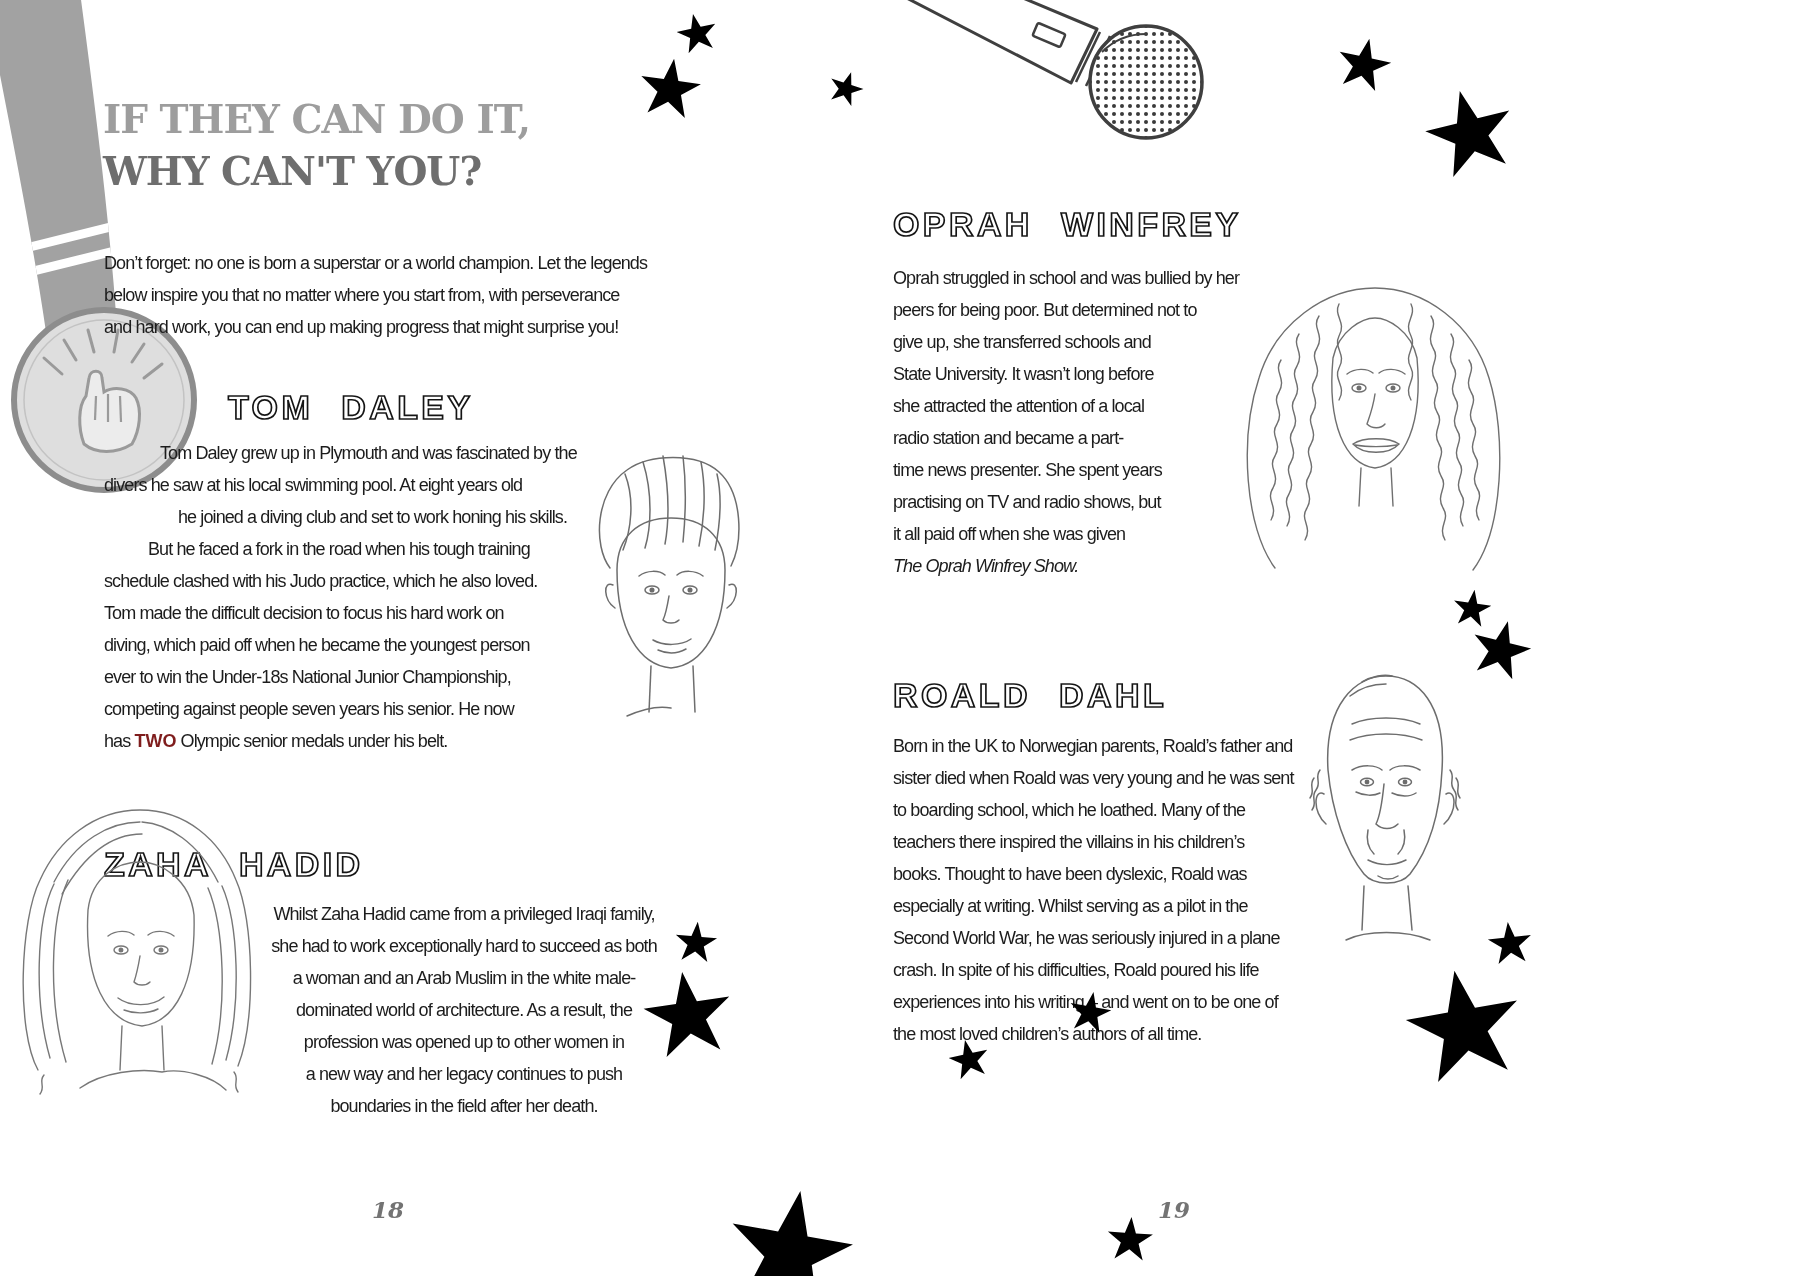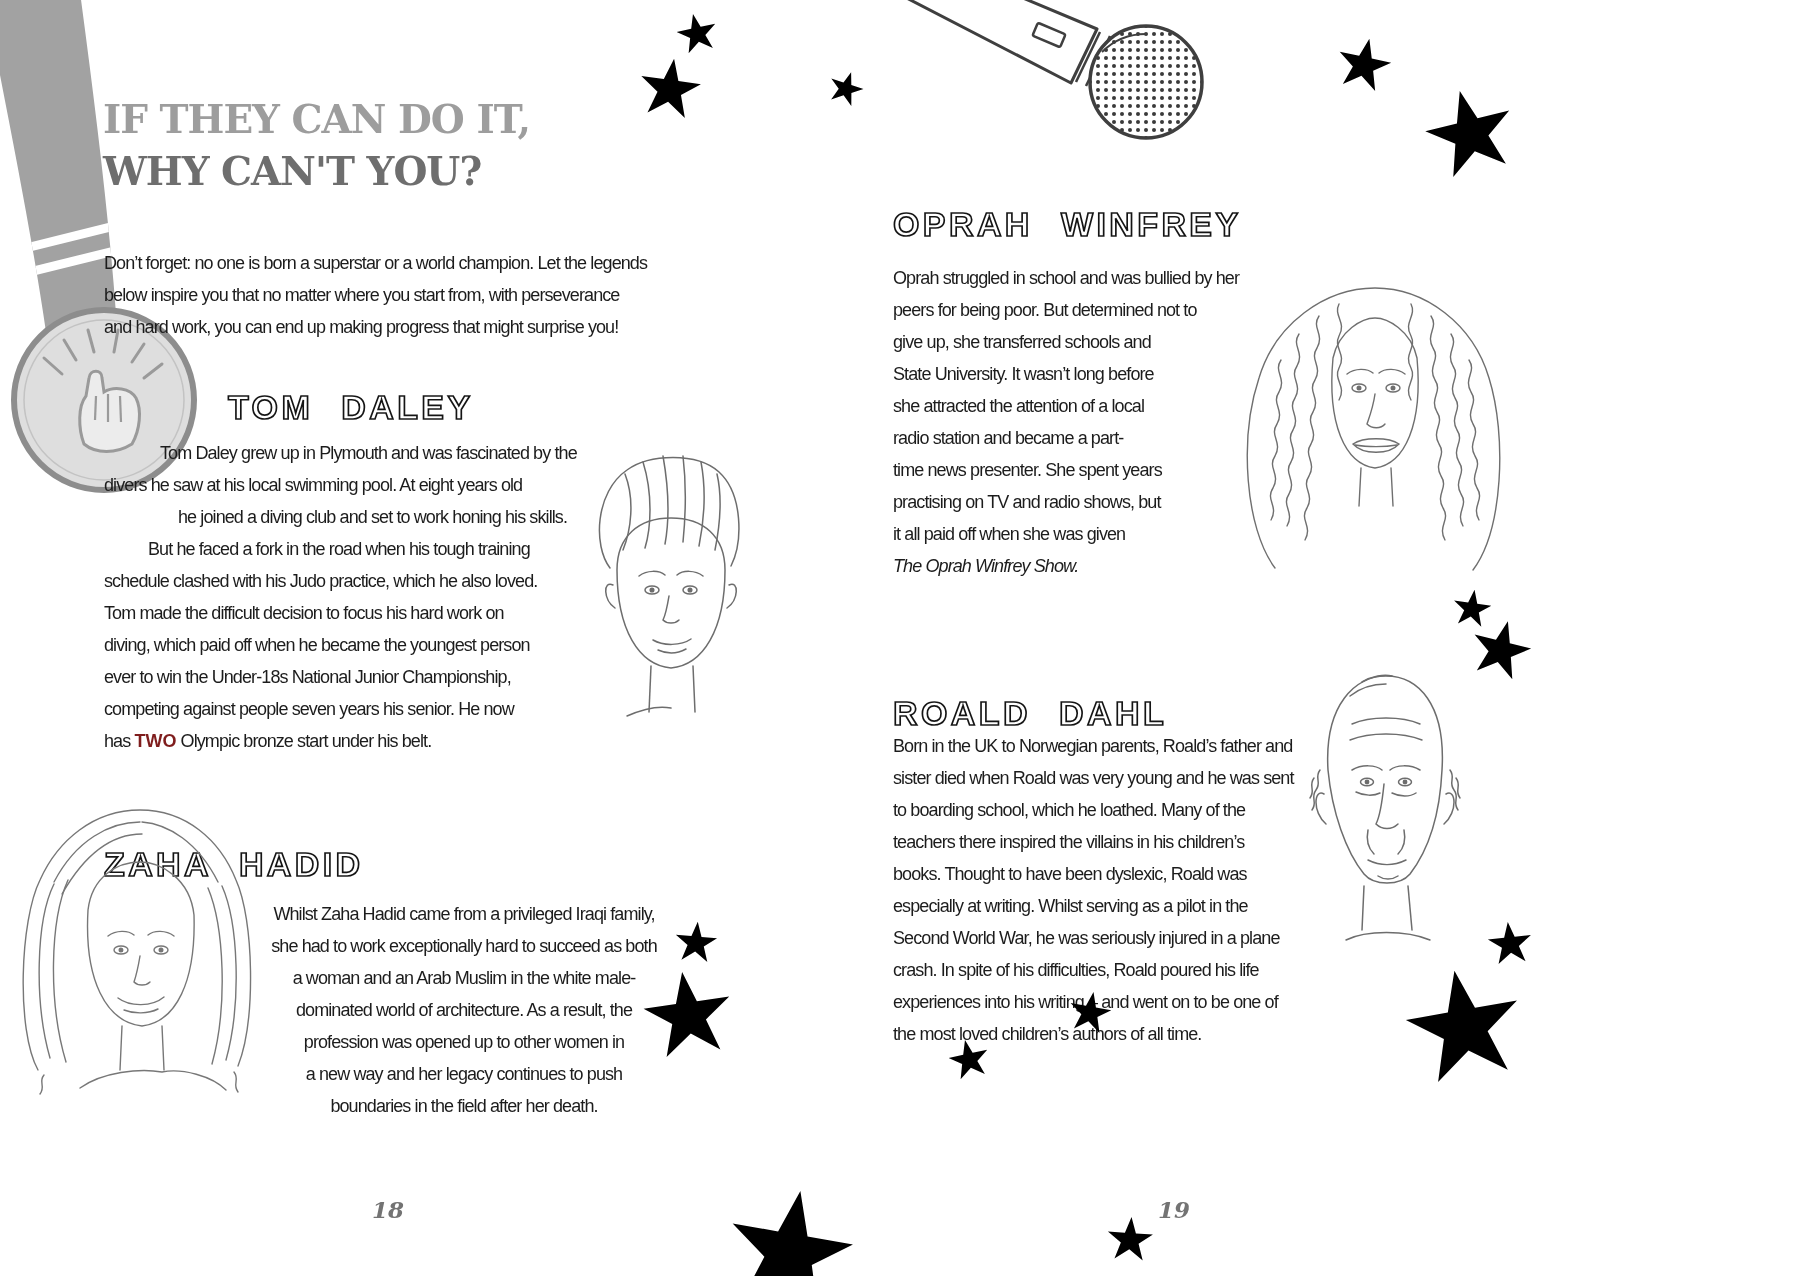--- a/index.html
+++ b/index.html
@@ -90,21 +90,21 @@
     <div class="bline">Tom Daley grew up in Plymouth and was fascinated by the</div>
         <div class="bline">divers he saw at his local swimming pool. At eight years old</div>
         <div class="bline">he joined a diving club and set to work honing his skills.</div>
         <div class="bline">But he faced a fork in the road when his tough training</div>
         <div class="bline">schedule clashed with his Judo practice, which he also loved.</div>
         <div class="bline">Tom made the difficult decision to focus his hard work on</div>
         <div class="bline">diving, which paid off when he became the youngest person</div>
         <div class="bline">ever to win the Under-18s National Junior Championship,</div>
         <div class="bline">competing against people seven years his senior. He now</div>
       </div>
-    <div class="bline"><span>has </span><span class="bold-gray">TWO</span><span> Olympic bronze start under his belt.</span></div>
+    <div class="bline"><span>has </span><span class="bold-gray">TWO</span><span> Olympic senior medals under his belt.</span></div>
   </div>
 
   <svg class="abs" style="left:565px;top:450px;" width="210" height="275" viewBox="0 0 210 275" fill="none" stroke="#6d6d6d" stroke-width="1.5" stroke-linecap="round">
     <path d="M45 118 C28 96 30 42 62 20 C84 4 132 2 154 22 C178 44 178 92 166 116"></path>
     <path d="M60 24 C70 50 66 80 58 100"></path>
       <path d="M78 12 C88 44 86 78 80 98"></path>
     <path d="M98 6 C104 40 104 72 100 94"></path>
       <path d="M118 6 C122 40 120 72 118 92"></path>
     <path d="M136 12 C142 44 138 76 134 96"></path>
       <path d="M152 24 C158 50 154 80 150 100"></path>
@@ -235,21 +235,21 @@
       <ellipse cx="178" cy="140" rx="7" ry="4"></ellipse>
     <circle cx="144" cy="140" r="1.8" fill="#6f6f6f"></circle>
       <circle cx="178" cy="140" r="1.8" fill="#6f6f6f"></circle>
     <path d="M160 146 C158 160 154 170 152 176 C157 181 166 181 170 176"></path>
     <path d="M138 196 C148 189 174 189 184 196 C174 207 148 207 138 196 Z"></path>
     <path d="M140 197 C152 199 170 199 182 197"></path>
     <path d="M146 220 L144 258"></path>
       <path d="M176 220 L178 258"></path>
   </svg>
 
-  <div class="abs display-name" style="left:893px;top:676px;margin-top:18px;">ROALD DAHL</div>
+  <div class="abs display-name" style="left:893px;top:676px;">ROALD DAHL</div>
 
   <div class="abs body-block" style="left:893px;top:730px;">
 
   <div class="bline">Born in the UK to Norwegian parents, Roald’s father and</div>
       <div class="bline">sister died when Roald was very young and he was sent</div>
       <div class="bline">to boarding school, which he loathed. Many of the</div>
       <div class="bline">teachers there inspired the villains in his children’s</div>
       <div class="bline">books. Thought to have been dyslexic, Roald was</div>
       <div class="bline">especially at writing. Whilst serving as a pilot in the</div>
       <div class="bline">Second World War, he was seriously injured in a plane</div>

